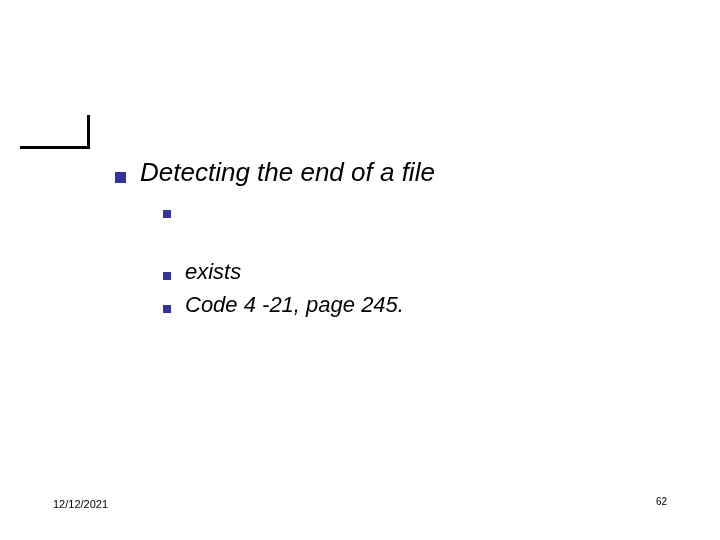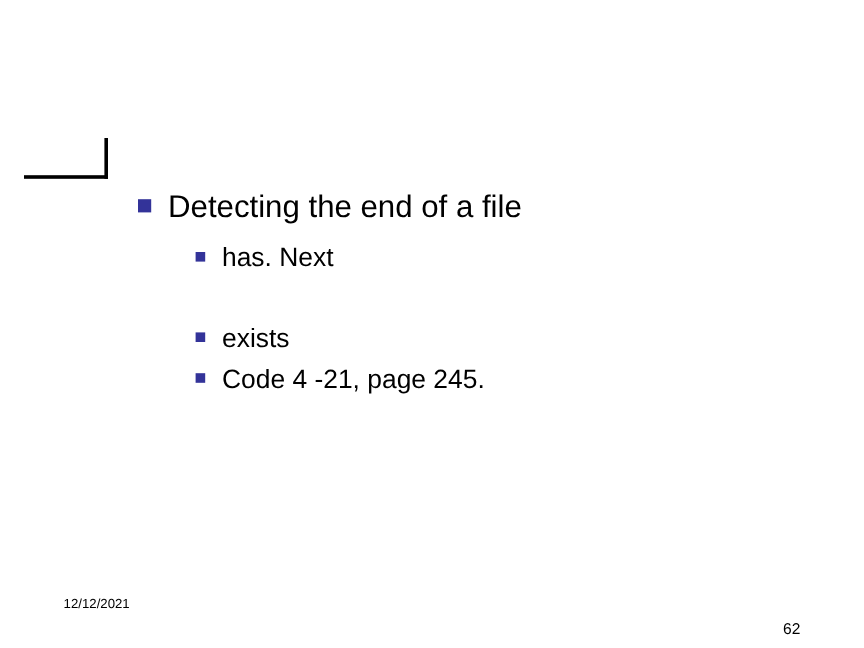--- a/index.html
+++ b/index.html
@@ -3,31 +3,31 @@
 <meta charset="utf-8">
 <style>
   * { margin: 0; padding: 0; box-sizing: border-box; }
   html, body { width: 720px; height: 540px; background: #fff; font-family: Verdana, Geneva, sans-serif; color: #000; }
   .slide { position: relative; width: 720px; height: 540px; }
   .header-frame { position: absolute; top: 115px; left: 20px; width: 70px; height: 34px; }
   .header-frame .bar { position: absolute; background: #000; }
   .header-frame .bar.bottom { left: 0; bottom: 0; width: 100%; height: 3.5px; }
   .header-frame .bar.right { right: 0; top: 0; width: 3.5px; height: 100%; }
   .content { position: absolute; top: 156px; left: 115px; right: 40px; }
-  .row { display: flex; align-items: flex-start; }
+  .row { display: flex; align-items: center; font-style: italic; }
   .bullet-lg { width: 11px; height: 11px; background: #333399; margin-top: 10px; margin-right: 14px; flex: 0 0 auto; }
   .bullet-sm { width: 8px; height: 8px; background: #333399; margin-top: 9px; margin-right: 14px; flex: 0 0 auto; }
   .text-lg { font-size: 26px; line-height: 1.25; }
   .text-sm { font-size: 22px; line-height: 1.25; }
   .sub { margin-left: 48px; }
   .gap-after-heading { height: 12px; }
   .gap-between-sub { height: 6px; }
   .gap-before-heading2 { height: 22px; }
   .footer-left { position: absolute; left: 53px; bottom: 30px; font-size: 11px; }
-  .footer-right { position: absolute; right: 53px; bottom: 9px; font-size: 13px; }
+  .footer-right { position: absolute; right: 53px; bottom: 33px; font-size: 10px; }
 </style>
 </head>
 <body>
 
 <div class="slide">
 
   <div class="header-frame">
     <div class="bar bottom"></div>
     <div class="bar right"></div>
   </div>
@@ -35,21 +35,20 @@
   <div class="content">
 
     <div class="row">
       <div class="bullet-lg"></div>
       <div class="text-lg">Detecting the end of a file</div>
     </div>
     <div class="gap-after-heading"></div>
 
     <div class="row sub">
       <div class="bullet-sm"></div>
-      <div class="text-sm">has. Next</div>
     </div>
     <div class="gap-between-sub"></div>
 
     <div class="gap-before-heading2"></div>
 
     <div class="gap-after-heading"></div>
 
     <div class="row sub">
       <div class="bullet-sm"></div>
       <div class="text-sm">exists</div>

